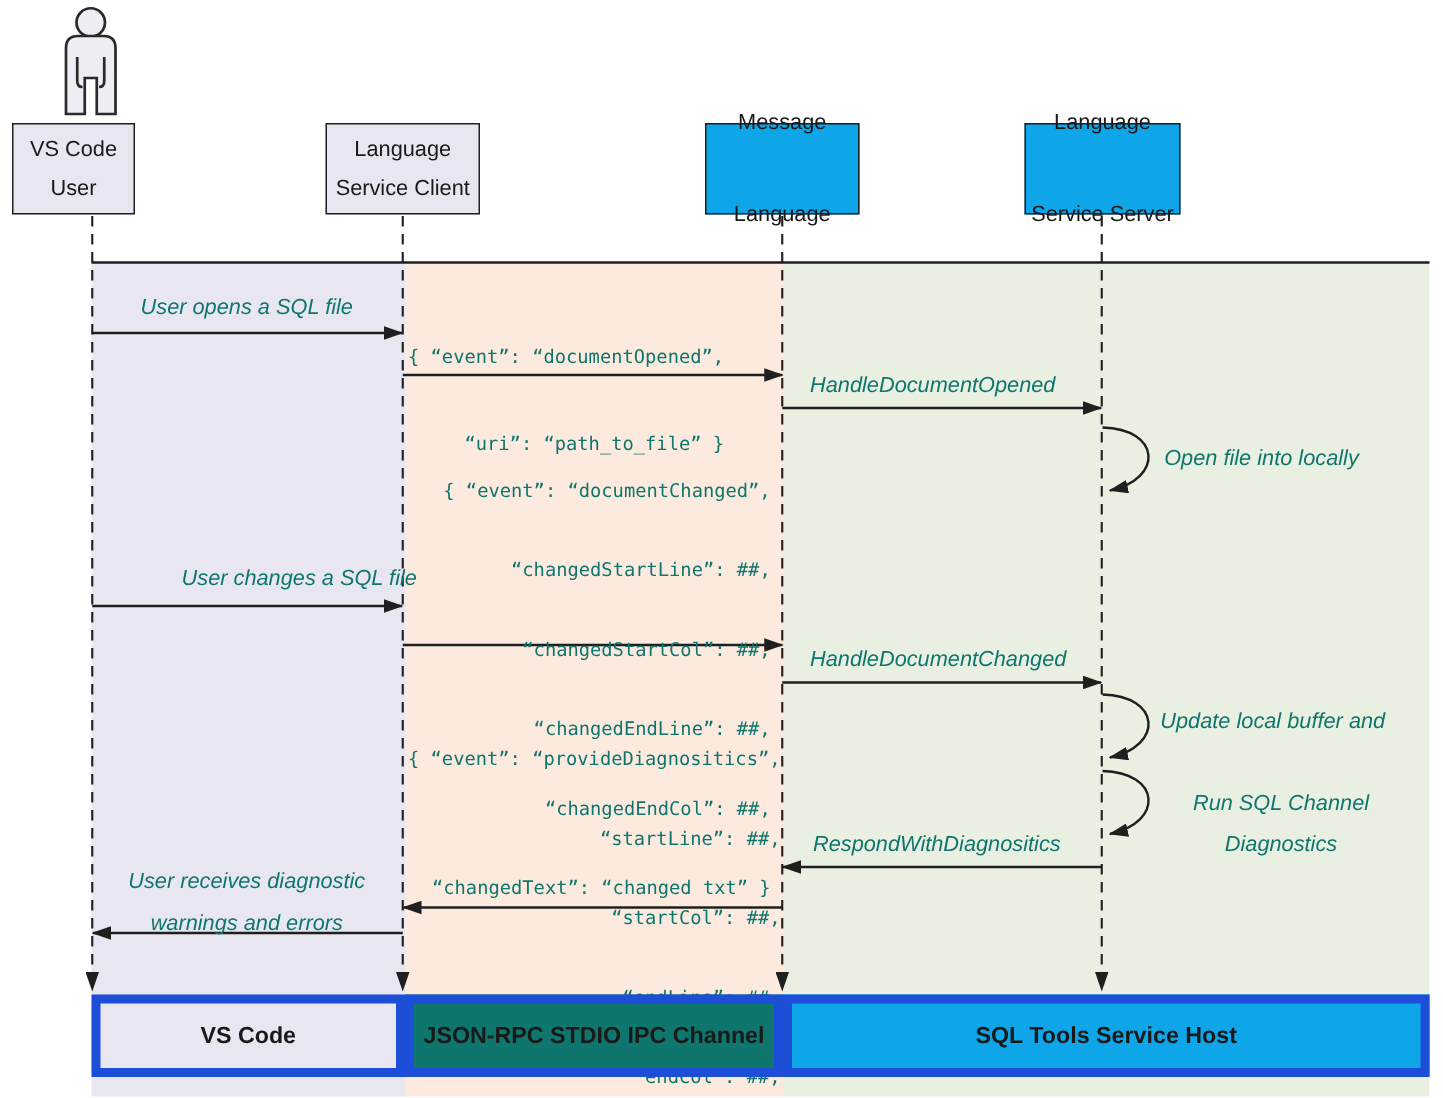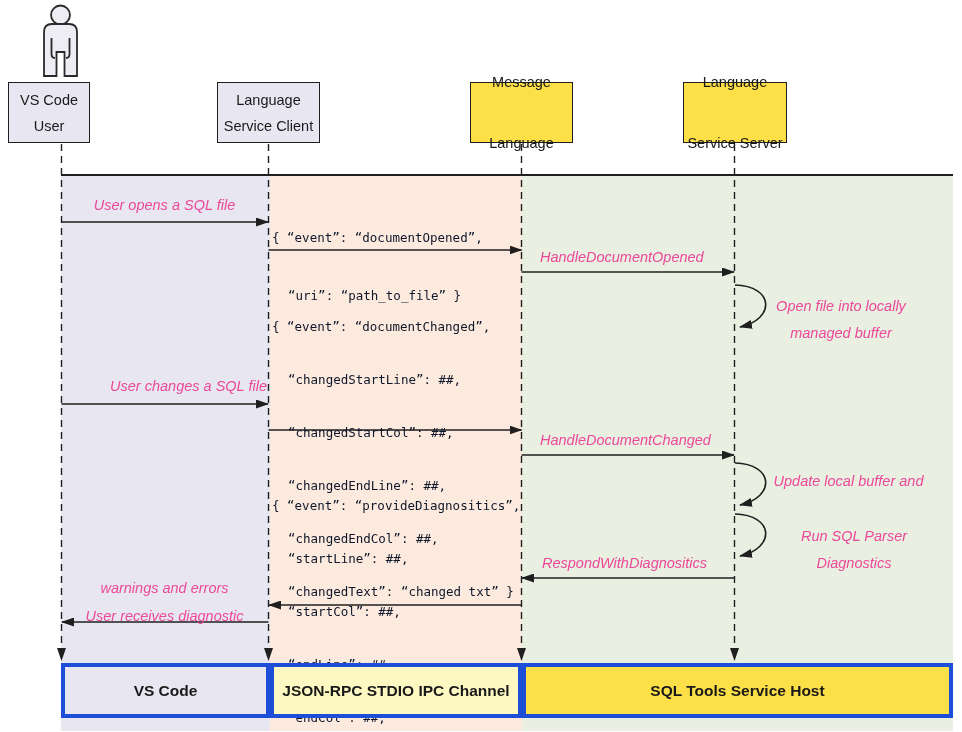--- a/index.html
+++ b/index.html
@@ -5,28 +5,28 @@
   html,body{margin:0;padding:0;background:#fff;}
   body{width:962px;height:732px;position:relative;overflow:hidden;
        font-family:"Liberation Sans",sans-serif;color:#191919;}
   .col{position:absolute;top:175px;height:556px;}
   .col-vscode{left:61px;width:209px;background:#e8e7f1;}
   .col-ipc{left:270px;width:252px;background:#fceade;}
   .col-host{left:522px;width:431px;background:#e9efe1;}
   .actorbox{position:absolute;top:82px;height:61px;border:1.5px solid #1f1f1f;
             box-sizing:border-box;display:flex;flex-direction:column;justify-content:center;
             align-items:center;font-size:14.5px;line-height:26px;text-align:center;}
-  .fill-lav{background:#e8e7f1;} .fill-grn{background:#fde047;gap:35px;} .fill-pch{background:#fef9c3;}
-  .footbox{position:absolute;top:663px;height:55px;border:4px solid #1d4ed8;box-sizing:border-box;
+  .fill-lav{background:#e8e7f1;} .fill-grn{background:#0ea5e9;gap:35px;} .fill-pch{background:#0f766e;}
+  .footbox{position:absolute;top:663px;height:55px;border:6px solid #1d4ed8;box-sizing:border-box;
            display:flex;align-items:center;justify-content:center;
            font-size:15.5px;font-weight:bold;}
-  .lbl{position:absolute;font-style:italic;font-size:14.5px;color:#ec4899;}
+  .lbl{position:absolute;font-style:italic;font-size:14.5px;color:#0f766e;}
   .lbl.ctr{text-align:center;}
   .mono{position:absolute;left:272px;font-family:"DejaVu Sans Mono","Liberation Mono",monospace;
-        font-size:12.5px;color:#0f172a;white-space:pre;}
+        font-size:12.5px;color:#0f766e;white-space:pre;text-align:right;}
   .mono .ln{display:block;}
   .mono .ln:not(:first-child){padding-left:16px;}
   .mono.wide .ln{line-height:28px;}
   .mono.tall .ln{line-height:23px;}
   svg.overlay{position:absolute;left:0;top:0;pointer-events:none;}
 </style>
 </head>
 <body>
 
 <div class="col col-vscode"></div>
@@ -88,34 +88,33 @@
     <path d="M735,285 C774,286 776,319 740,327" marker-end="url(#arr)"></path>
     <path d="M735,463 C774,464 776,497 740,505" marker-end="url(#arr)"></path>
     <path d="M735,514 C774,515 776,548 740,556" marker-end="url(#arr)"></path>
   </g>
 </svg>
 
 <div class="lbl ctr" style="left:61px;top:197px;width:207px;">User opens a SQL file</div>
 <div class="lbl" style="left:540px;top:249px;">HandleDocumentOpened</div>
 <div class="lbl ctr" style="left:766px;top:293px;width:150px;line-height:27px;">
   <div>Open file into locally</div>
-  <div>managed buffer</div>
 </div>
-<div class="lbl ctr" style="left:61px;top:378px;width:207px;padding-left:24px;">User changes a SQL file</div>
+<div class="lbl ctr" style="left:72px;top:378px;width:207px;padding-left:24px;">User changes a SQL file</div>
 <div class="lbl" style="left:540px;top:432px;">HandleDocumentChanged</div>
 <div class="lbl ctr" style="left:766px;top:468px;width:165px;line-height:26px;">
   <div>Update local buffer and</div>
 </div>
 <div class="lbl ctr" style="left:770px;top:523px;width:168px;line-height:27px;">
-  <div>Run SQL Parser Diagnostics</div>
+  <div>Run SQL Channel Diagnostics</div>
 </div>
 <div class="lbl" style="left:542px;top:555px;">RespondWithDiagnositics</div>
 <div class="lbl ctr" style="left:61px;top:574px;width:207px;line-height:28px;">
+  <div>User receives diagnostic</div>
   <div>warnings and errors</div>
-  <div>User receives diagnostic</div>
 </div>
 
 <div class="mono wide" style="top:194px;">
   <span class="ln">{ “event”: “documentOpened”,</span>
   <span class="ln">“uri”: “path_to_file” }</span>
 </div>
 <div class="mono tall" style="top:285px;">
   <span class="ln">{ “event”: “documentChanged”,</span>
   <span class="ln">“changedStartLine”: ##,</span>
   <span class="ln">“changedStartCol”: ##,</span>

